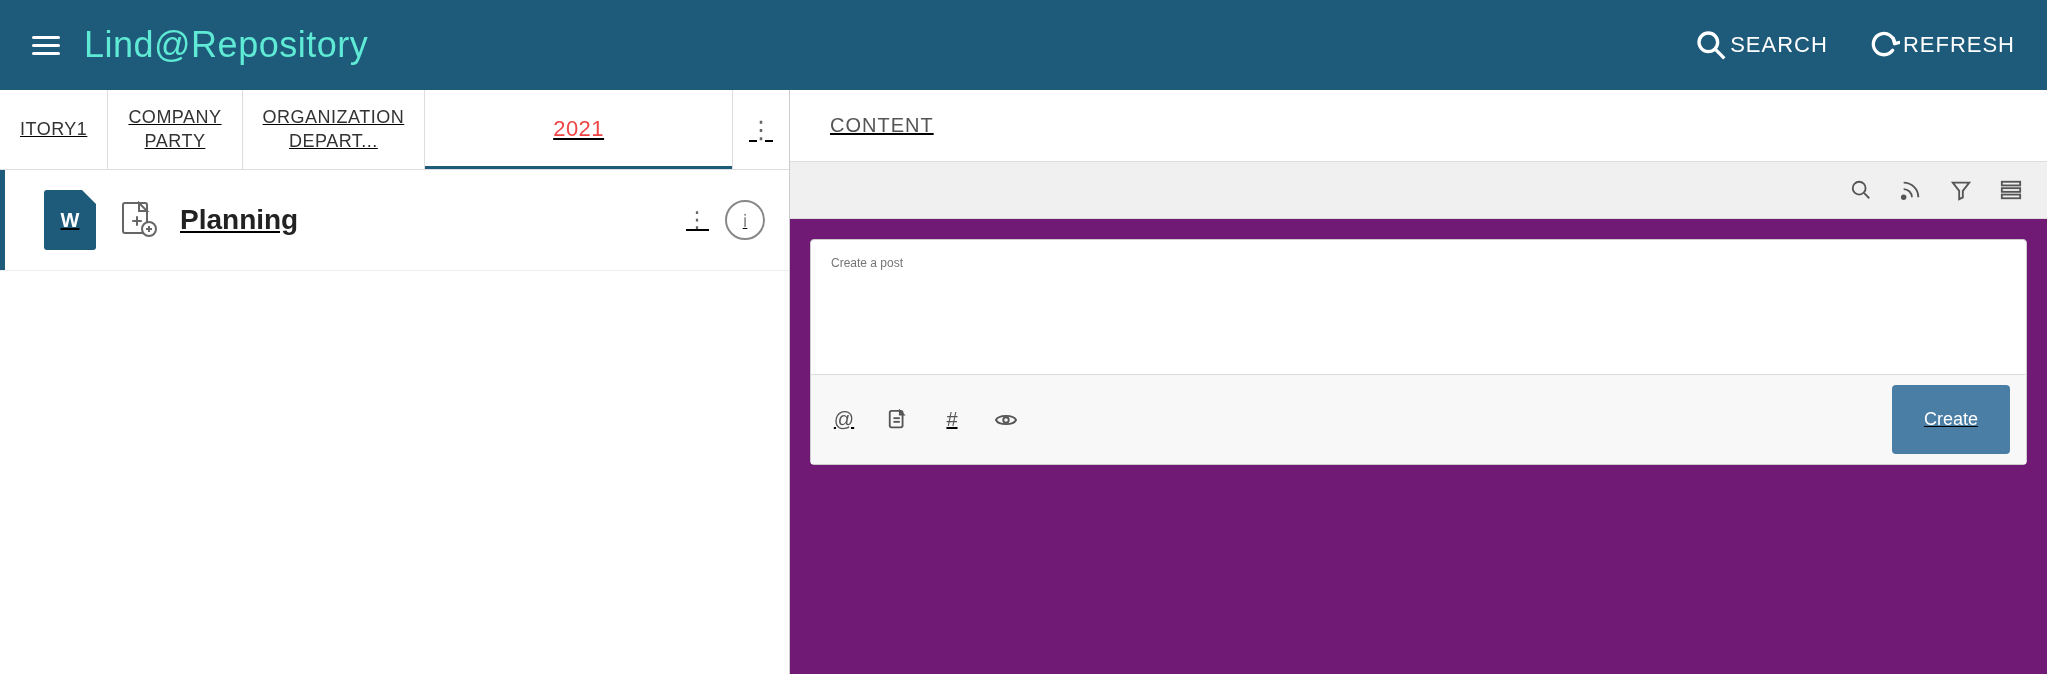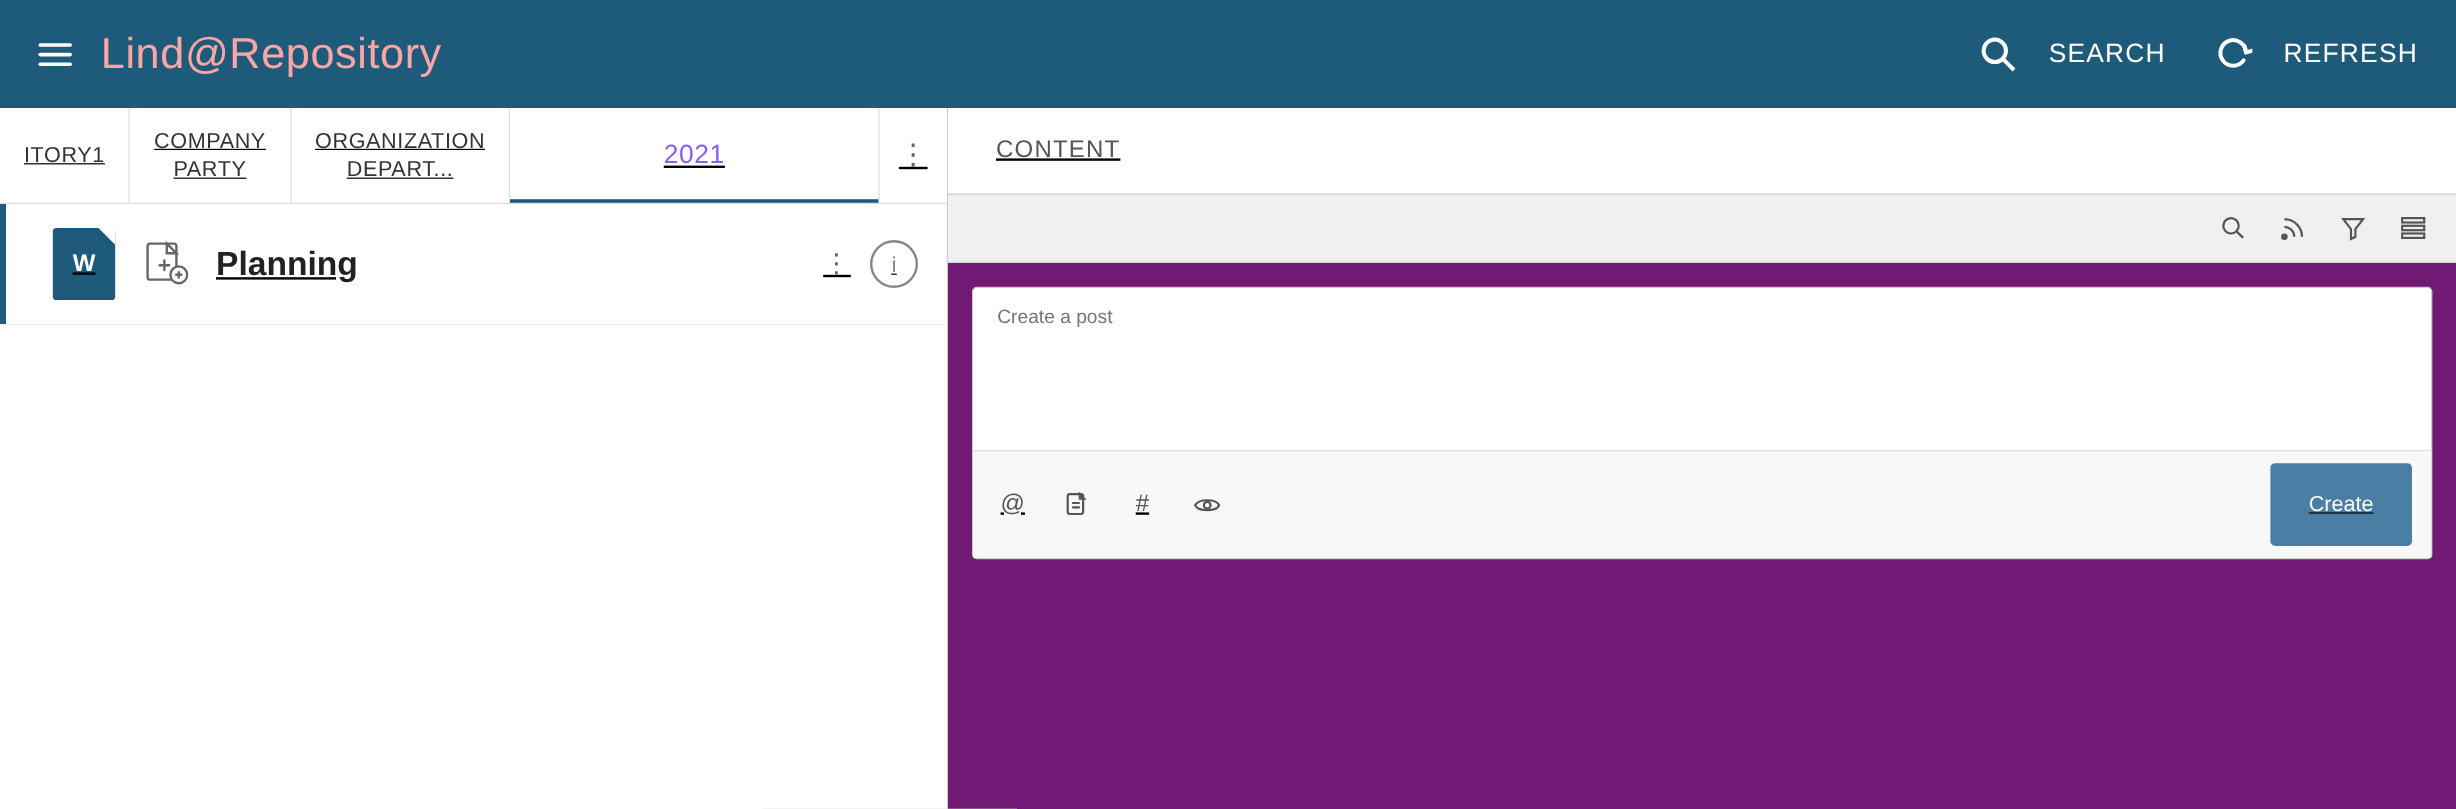--- a/index.html
+++ b/index.html
@@ -29,32 +29,32 @@
     .hamburger-icon span {
       display: block;
       width: 28px;
       height: 3px;
       background: white;
       border-radius: 2px;
     }
     .header-title {
       font-size: 36px;
       font-weight: 400;
-      color: #fca5a5;
+      color: #5eead4;
       letter-spacing: 0.5px;
     }
     .header-actions {
       display: flex;
       align-items: center;
       gap: 40px;
     }
     .header-action-btn {
       display: flex;
       align-items: center;
-      gap: 26px;
+      gap: 3px;
       color: white;
       font-size: 22px;
       font-weight: 500;
       letter-spacing: 1px;
       cursor: pointer;
       background: none;
       border: none;
       text-transform: uppercase;
     }
     .header-action-btn svg {
@@ -98,21 +98,21 @@
       text-transform: uppercase;
       letter-spacing: 0.5px;
       cursor: pointer;
       position: relative;
       border-right: 1px solid #ddd;
       white-space: pre-line;
       text-align: center;
       line-height: 1.3;
     }
     .breadcrumb-item.active {
-      color: #8b5cf6;
+      color: #ef4444;
     }
     .breadcrumb-item.active::after {
       content: '';
       position: absolute;
       bottom: 0;
       left: 0;
       right: 0;
       height: 3px;
       background: #1e5a7a;
     }
@@ -289,21 +289,21 @@
     
     .post-create-box {
       background: white;
       border: 1px solid #ccc;
       border-radius: 4px;
     }
     .post-textarea {
       width: 100%;
       min-height: 130px;
       padding: 16px 20px;
-      font-size: 16px;
+      font-size: 12px;
       color: #999;
       border: none;
       outline: none;
       resize: none;
       background: transparent;
       font-family: inherit;
     }
     .post-actions-bar {
       display: flex;
       align-items: center;

